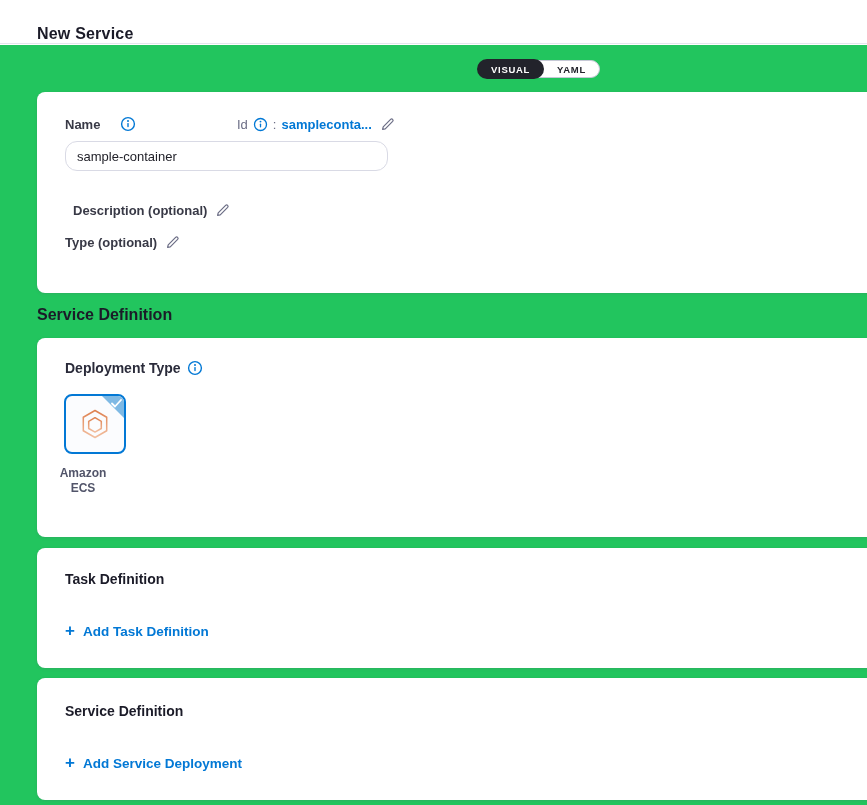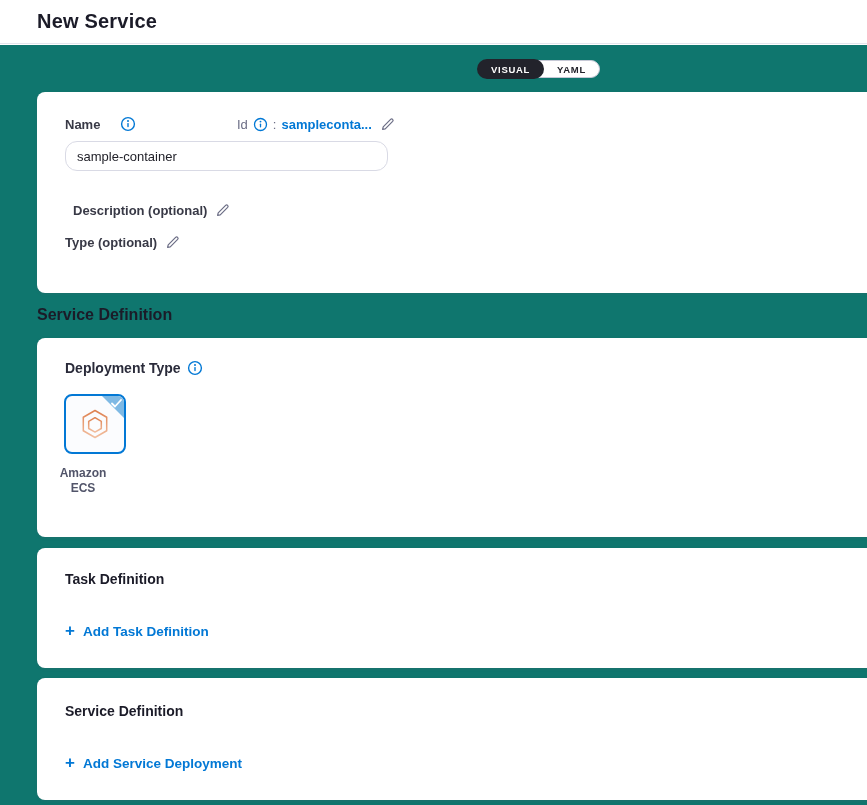--- a/index.html
+++ b/index.html
@@ -2,25 +2,25 @@
 <html><head>
 <meta charset="utf-8">
 <style>
   * { margin:0; padding:0; box-sizing:border-box; }
   html,body { width:867px; height:805px; overflow:hidden;
     font-family:"Liberation Sans","DejaVu Sans",sans-serif; background:#fff; }
 
   
   .header { position:absolute; top:0; left:0; right:0; height:44px; background:#ffffff;
     border-bottom:1px solid #E4E5EC; z-index:5; }
-  .header-title { position:absolute; left:37px; top:10px; font-size:20px; font-weight:700;
+  .header-title { position:absolute; left:37px; top:25px; font-size:16px; font-weight:700;
     color:#1B1B28; letter-spacing:.2px;text-align:center; }
 
   
-  .page { position:absolute; top:45px; left:0; right:0; bottom:0; background:#0f766e; overflow:hidden;padding-left:14px; }
+  .page { position:absolute; top:45px; left:0; right:0; bottom:0; background:#22c55e; overflow:hidden;padding-left:14px; }
 
   
   .toggle { position:absolute; top:15px; left:478px; display:flex; align-items:center;
     height:18px; background:#ffffff; border:1px solid #C6C9D6; border-radius:10px; }
   .toggle-seg { display:flex; align-items:center; font-size:9.5px; font-weight:700;
     letter-spacing:.7px; cursor:pointer; }
   .toggle-seg.sel { background:#22232B; color:#ffffff; border-radius:10px;
     height:20px; margin:-2px 0 -2px -2px; padding:0 14px; }
   .toggle-seg.unsel { color:#22232B; padding:0 13px; height:16px; }
 

